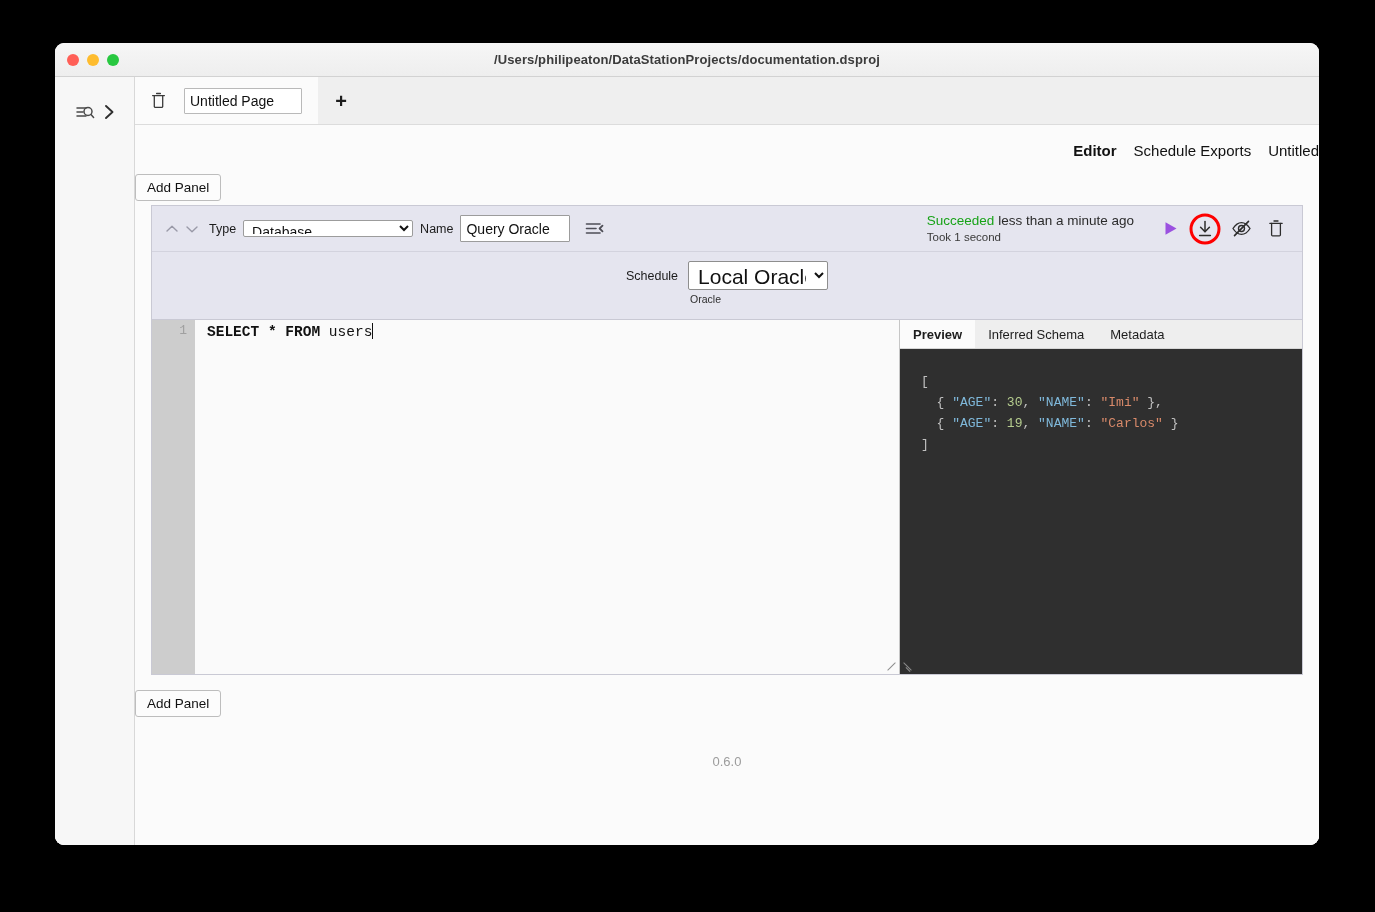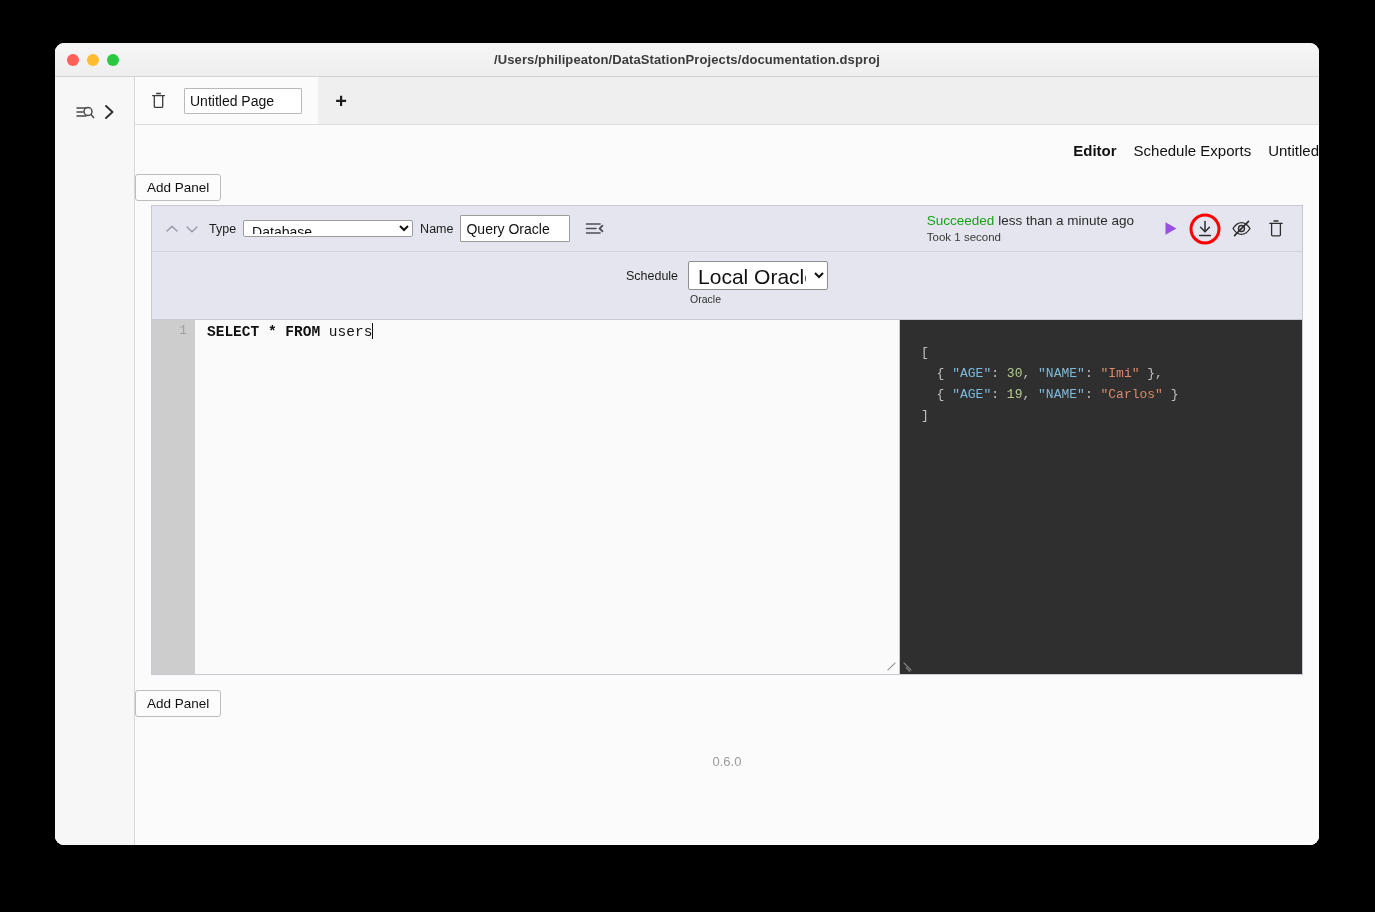--- a/index.html
+++ b/index.html
@@ -578,20 +578,25 @@
           <div class="editor-row">
             <div class="code-area">
               <div class="gutter">
                 <span>1</span>
               </div>
               <div class="code-text"><span class="kw">SELECT * FROM </span><span>users</span><span class="caret"></span></div>
               <div class="resize-handle-right"></div>
             </div>
 
             <div class="preview-pane">
+              <div class="preview-tabs">
+                <div class="ptab active">Preview</div>
+                <div class="ptab">Inferred Schema</div>
+                <div class="ptab">Metadata</div>
+              </div>
               <div class="preview-body"><span class="j-punct">[</span>
 <span class="j-punct">  { </span><span class="j-key">"AGE"</span><span class="j-punct">: </span><span class="j-num">30</span><span class="j-punct">, </span><span class="j-key">"NAME"</span><span class="j-punct">: </span><span class="j-str">"Imi"</span><span class="j-punct"> },</span>
 <span class="j-punct">  { </span><span class="j-key">"AGE"</span><span class="j-punct">: </span><span class="j-num">19</span><span class="j-punct">, </span><span class="j-key">"NAME"</span><span class="j-punct">: </span><span class="j-str">"Carlos"</span><span class="j-punct"> }</span>
 <span class="j-punct">]</span></div>
               <div class="resize-handle"></div>
             </div>
           </div>
         </div>
 
         <div class="addpanel-row" style="padding-top:15px;">

